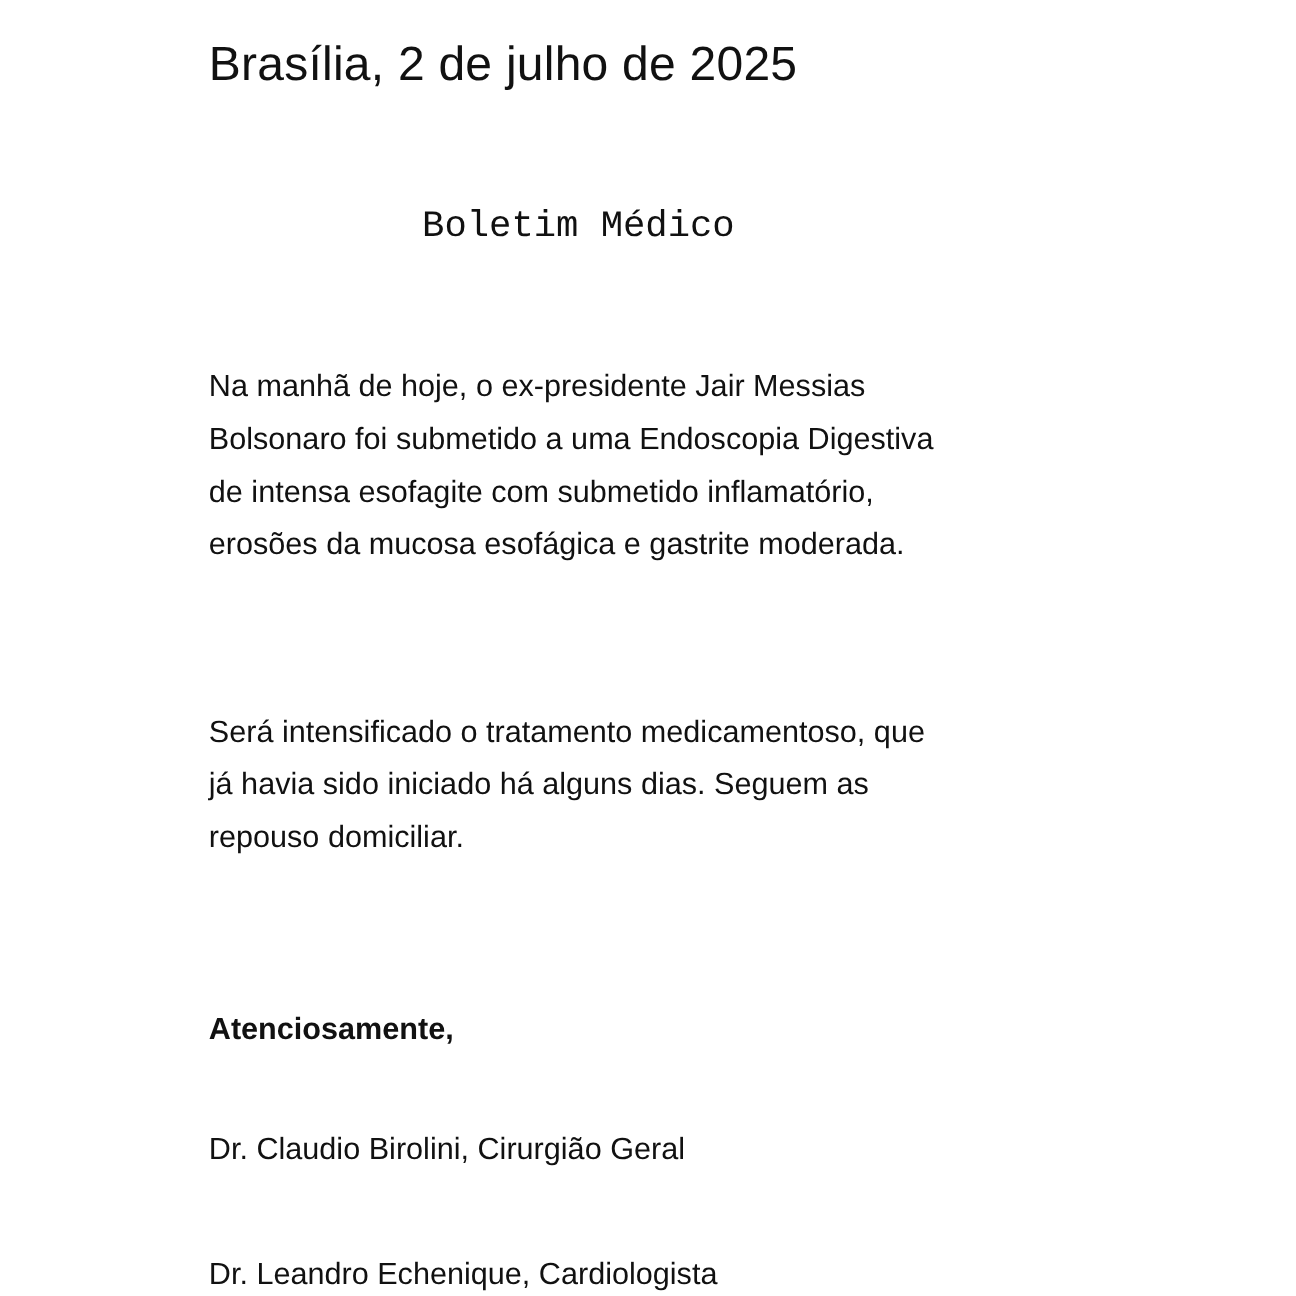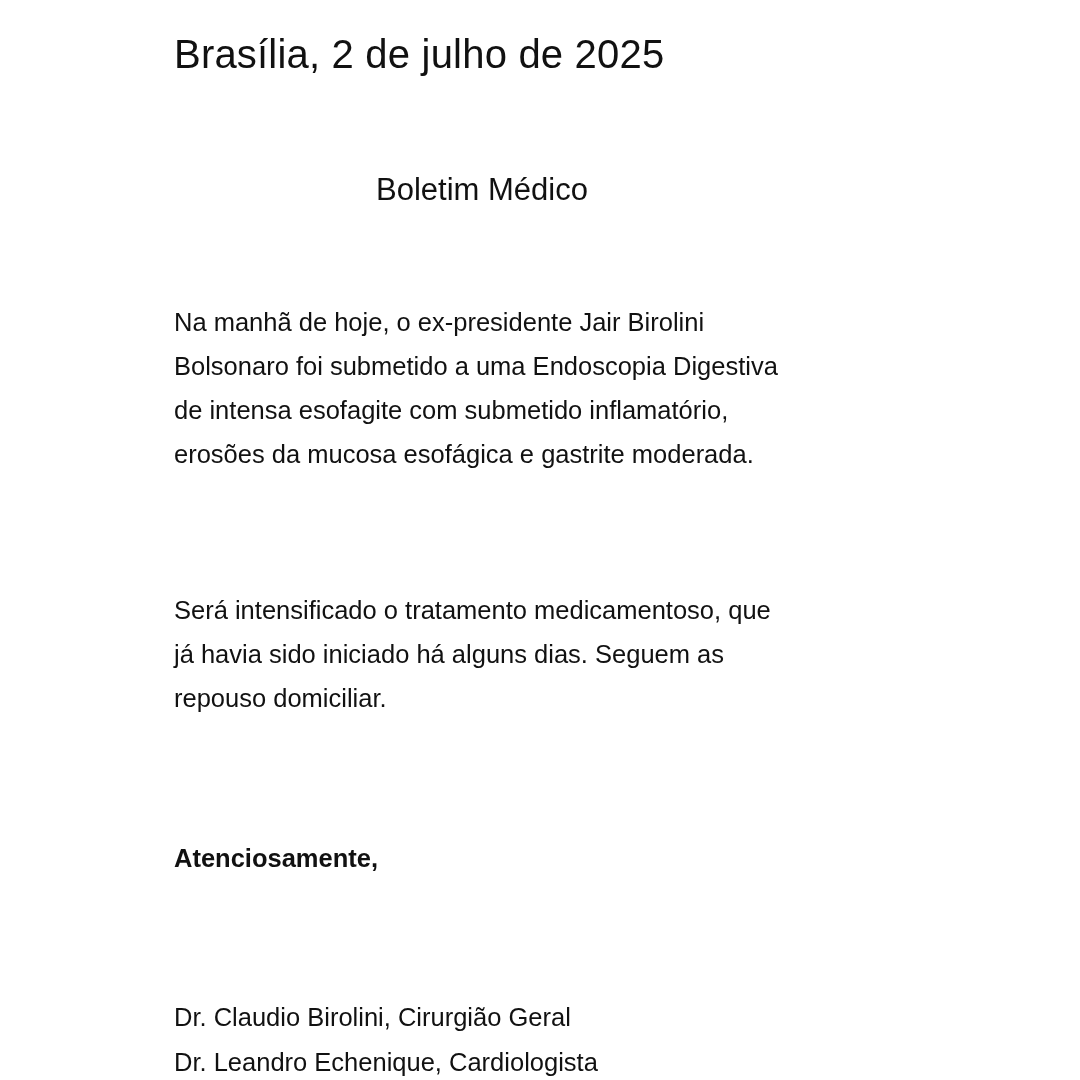--- a/index.html
+++ b/index.html
@@ -26,20 +26,21 @@
     }
     .title {
       position: absolute;
       left: 0;
       width: 964px;
       top: 170px;
       text-align: center;
       font-size: 31px;
       line-height: 40px;
       white-space: nowrap;
+      font-family: Liberation Mono, monospace;
     }
     .title span { display: inline-block; margin-left: 0px; }
     .para {
       position: absolute;
       left: 174px;
       font-size: 25.5px;
       line-height: 44px;
     }
     .para .line {
       display: block;
@@ -57,36 +58,36 @@
       white-space: nowrap;
       font-weight: bold;
     }
     .sig {
       position: absolute;
       left: 174px;
       font-size: 25.5px;
       line-height: 40px;
       white-space: nowrap;
     }
-    .sig1 { top: 997px; }
+    .sig1 { top: 938px; }
     .sig2 { top: 1042px; }
   </style>
 </head>
 <body>
 
 <div>
 
   <div class="date">Brasília, 2 de julho de 2025</div>
 
   <div class="title">
     <span>Boletim Médico</span>
   </div>
 
   <div class="para p1">
-    <span class="line">Na manhã de hoje, o ex-presidente Jair Birolini</span>
+    <span class="line">Na manhã de hoje, o ex-presidente Jair Messias</span>
     <span class="line">Bolsonaro foi submetido a uma Endoscopia Digestiva</span>
     <span class="line">de intensa esofagite com submetido inflamatório,</span>
     <span class="line">erosões da mucosa esofágica e gastrite moderada.</span>
   </div>
 
   <div class="para p2">
     <span class="line">Será intensificado o tratamento medicamentoso, que</span>
     <span class="line">já havia sido iniciado há alguns dias. Seguem as</span>
     <span class="line">repouso domiciliar.</span>
   </div>

